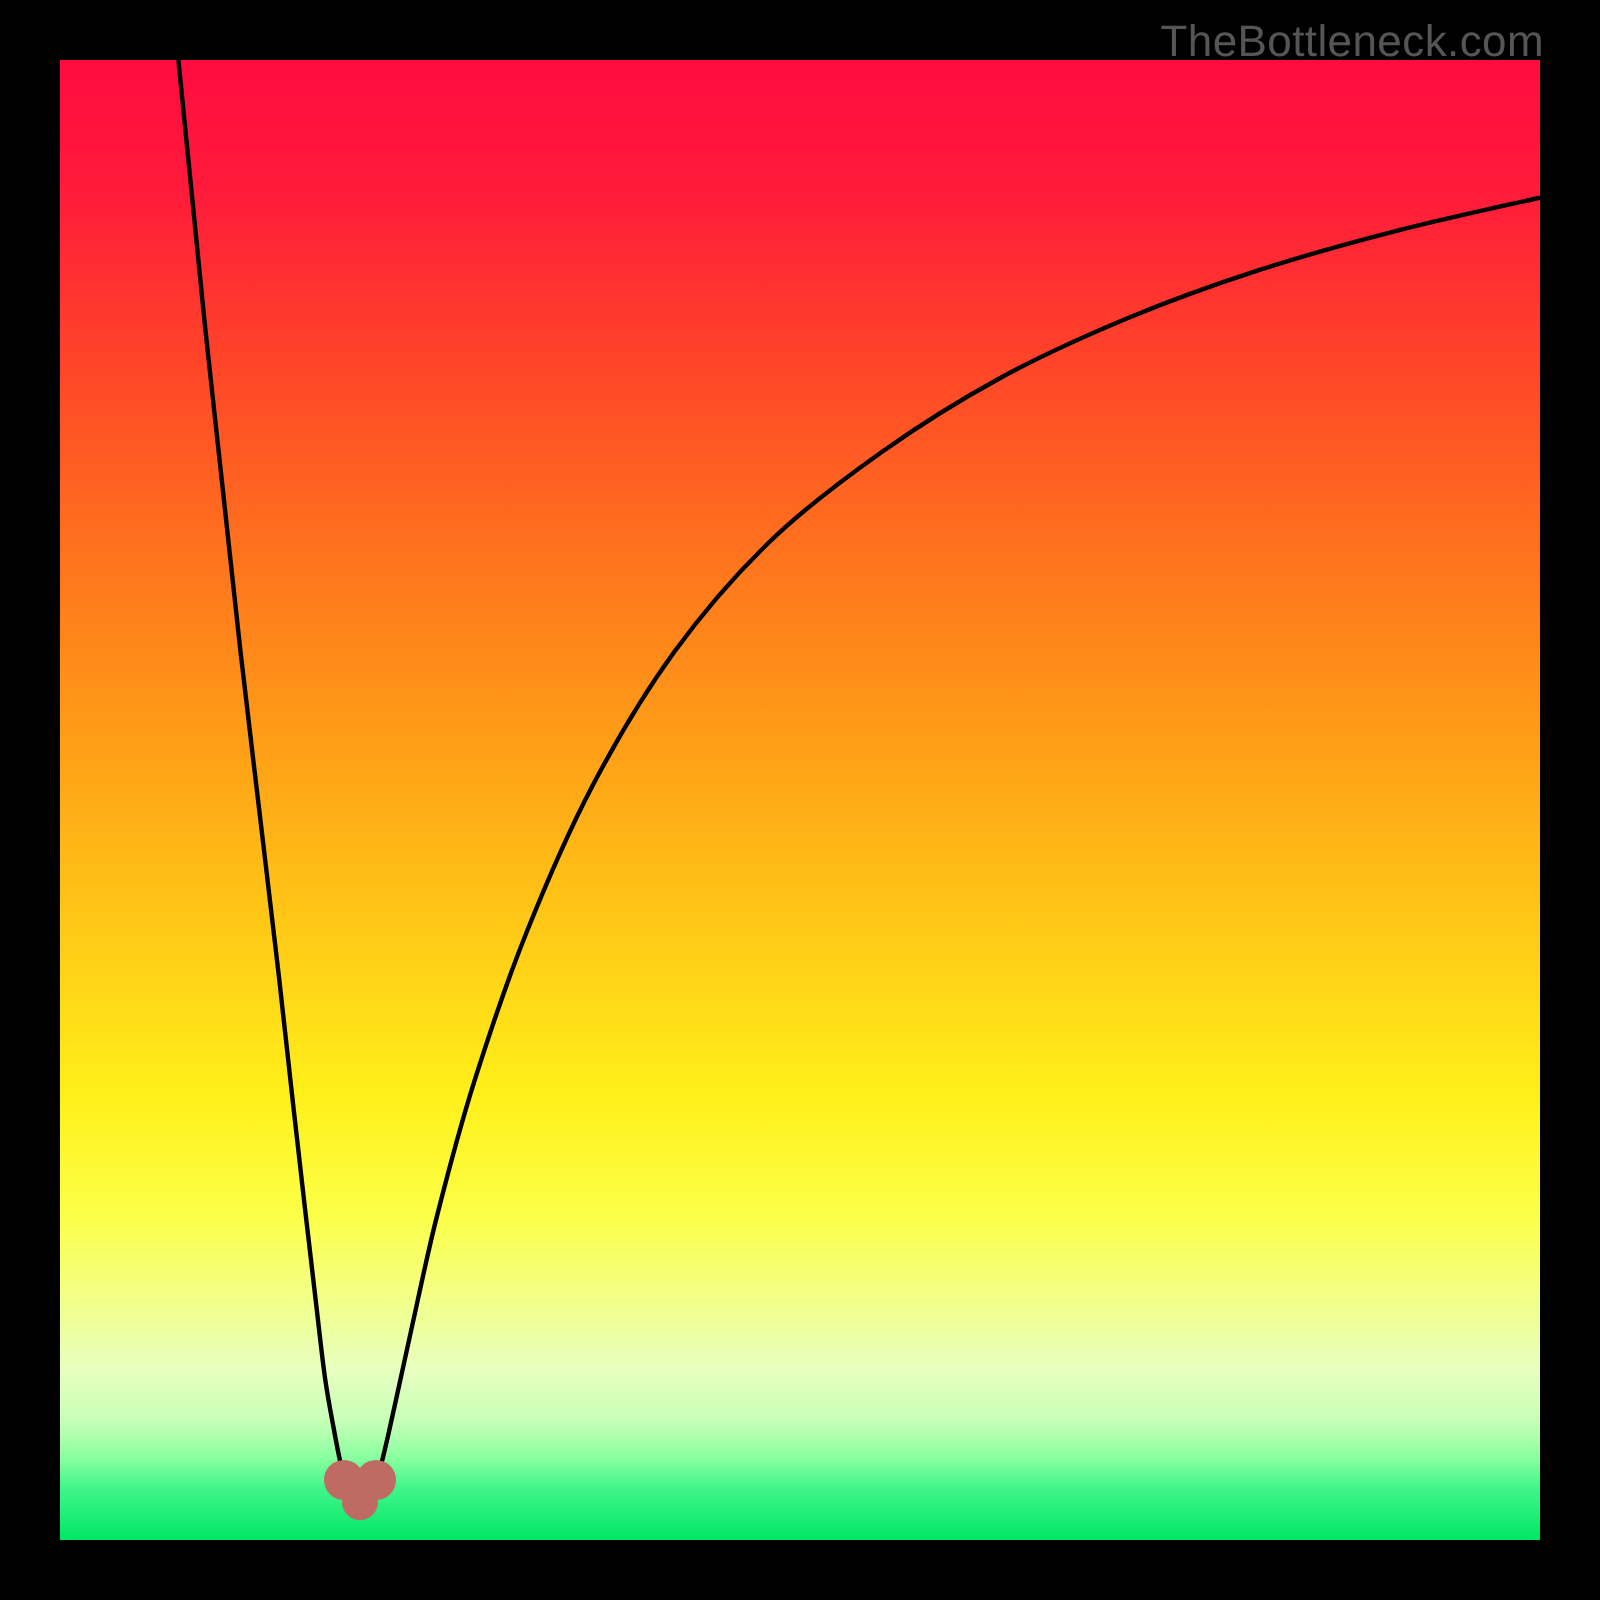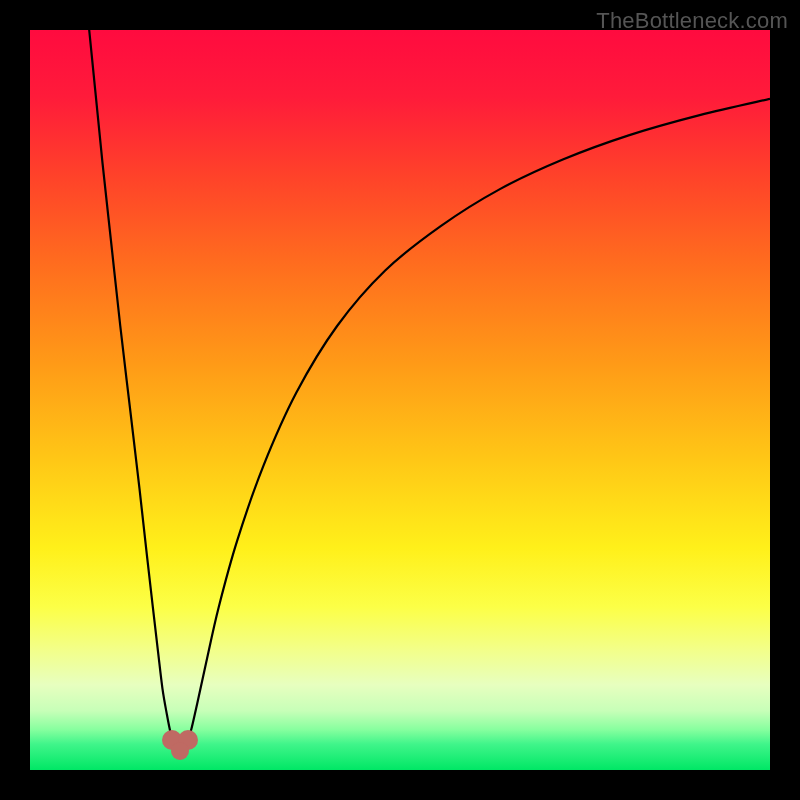--- a/index.html
+++ b/index.html
@@ -25,21 +25,21 @@
     height: 740px;
     overflow: hidden;
   }
   .gradient {
     position: absolute;
     left: 0; top: 0; width: 100%; height: 100%;
   }
   .watermark {
     position: absolute;
     top: 8px;
-    right: 12px;
+    right: 28px;
     color: #555;
     font-size: 22px;
     letter-spacing: 0.2px;
     user-select: none;
   }
   svg.curve {
     position: absolute;
     left: 0; top: 0;
     width: 100%; height: 100%;
     overflow: visible;

